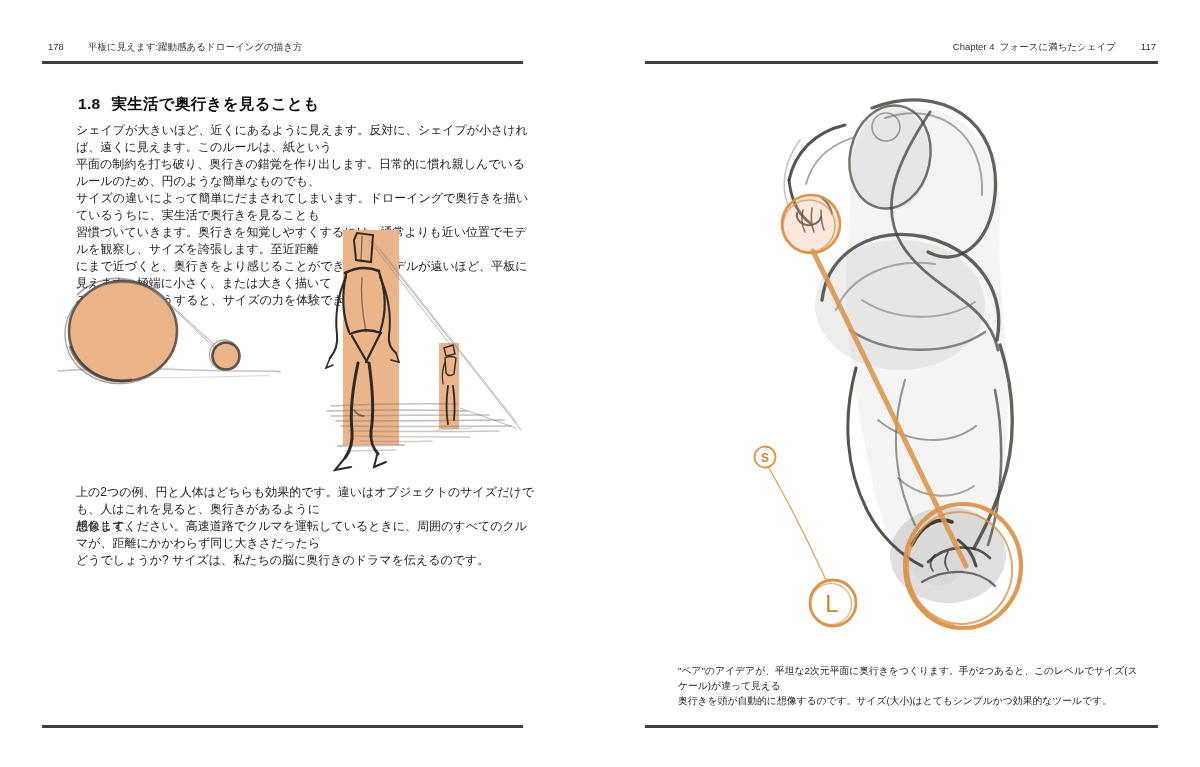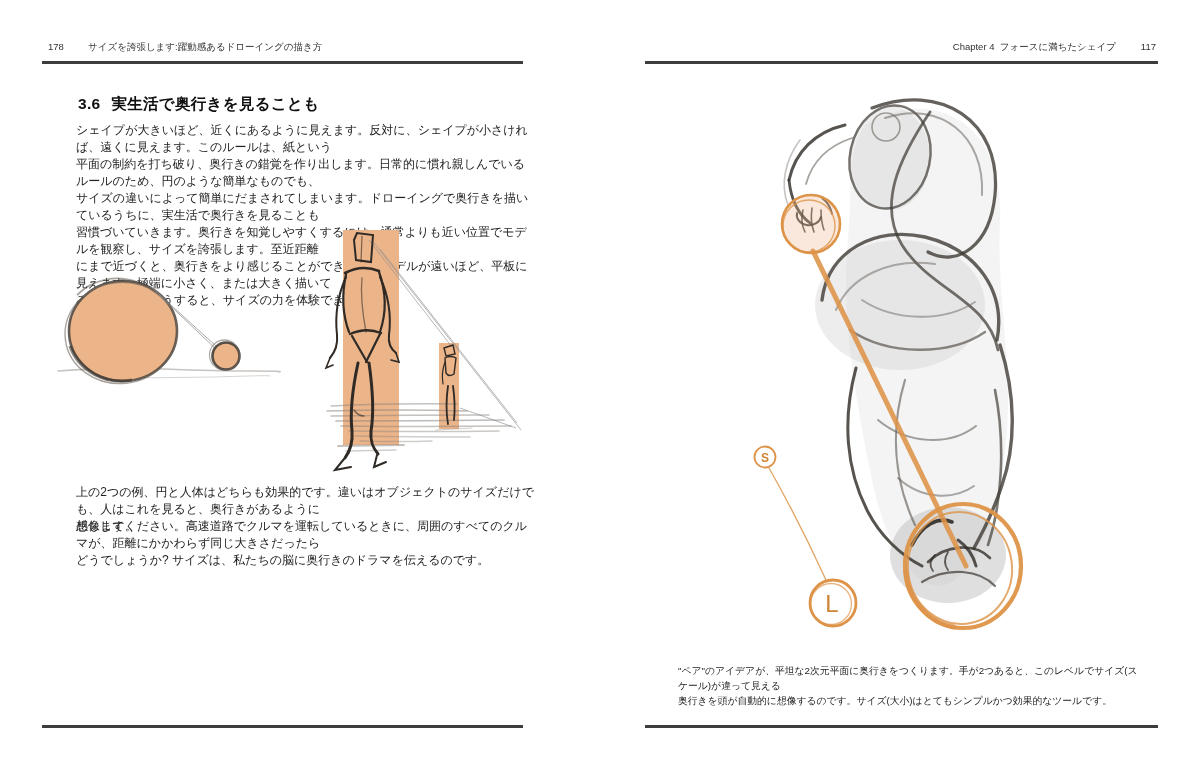--- a/index.html
+++ b/index.html
@@ -17,25 +17,25 @@
   svg{position:absolute;overflow:visible;}
   text.annot{font-family:"Liberation Sans","DejaVu Sans",sans-serif;}
 </style>
 </head>
 <body>
 
 <div class="spread">
 
   <div>
     <span class="running" style="left:48px">178</span>
-    <span class="running" style="left:88px">サイズを誇張します:躍動感あるドローイングの描き方</span>
+    <span class="running" style="left:88px">平板に見えます:躍動感あるドローイングの描き方</span>
     <div class="rule" style="left:42px;top:61px;width:481px"></div>
 
     <div class="heading">
-      <span class="num">3.6</span><span>実生活で奥行きを見ることも</span>
+      <span class="num">1.8</span><span>実生活で奥行きを見ることも</span>
     </div>
 
     <div class="para" style="left:76px;top:122px;width:458px">シェイプが大きいほど、近くにあるように見えます。反対に、シェイプが小さければ、遠くに見えます。このルールは、紙という
 平面の制約を打ち破り、奥行きの錯覚を作り出します。日常的に慣れ親しんでいるルールのため、円のような簡単なものでも、
 サイズの違いによって簡単にだまされてしまいます。ドローイングで奥行きを描いているうちに、実生活で奥行きを見ることも
 習慣づいていきます。奥行きを知覚しやすくするには、通常よりも近い位置でモデルを観察し、サイズを誇張します。至近距離
 にまで近づくと、奥行きをより感じることができます。モデルが遠いほど、平板に見えます。極端に小さく、または大きく描いて
 みましょう。こうすると、サイズの力を体験できます。</div>
     <div class="para" style="left:76px;top:484px;width:458px">上の2つの例、円と人体はどちらも効果的です。違いはオブジェクトのサイズだけでも、人はこれを見ると、奥行きがあるように
 感じます。</div>

